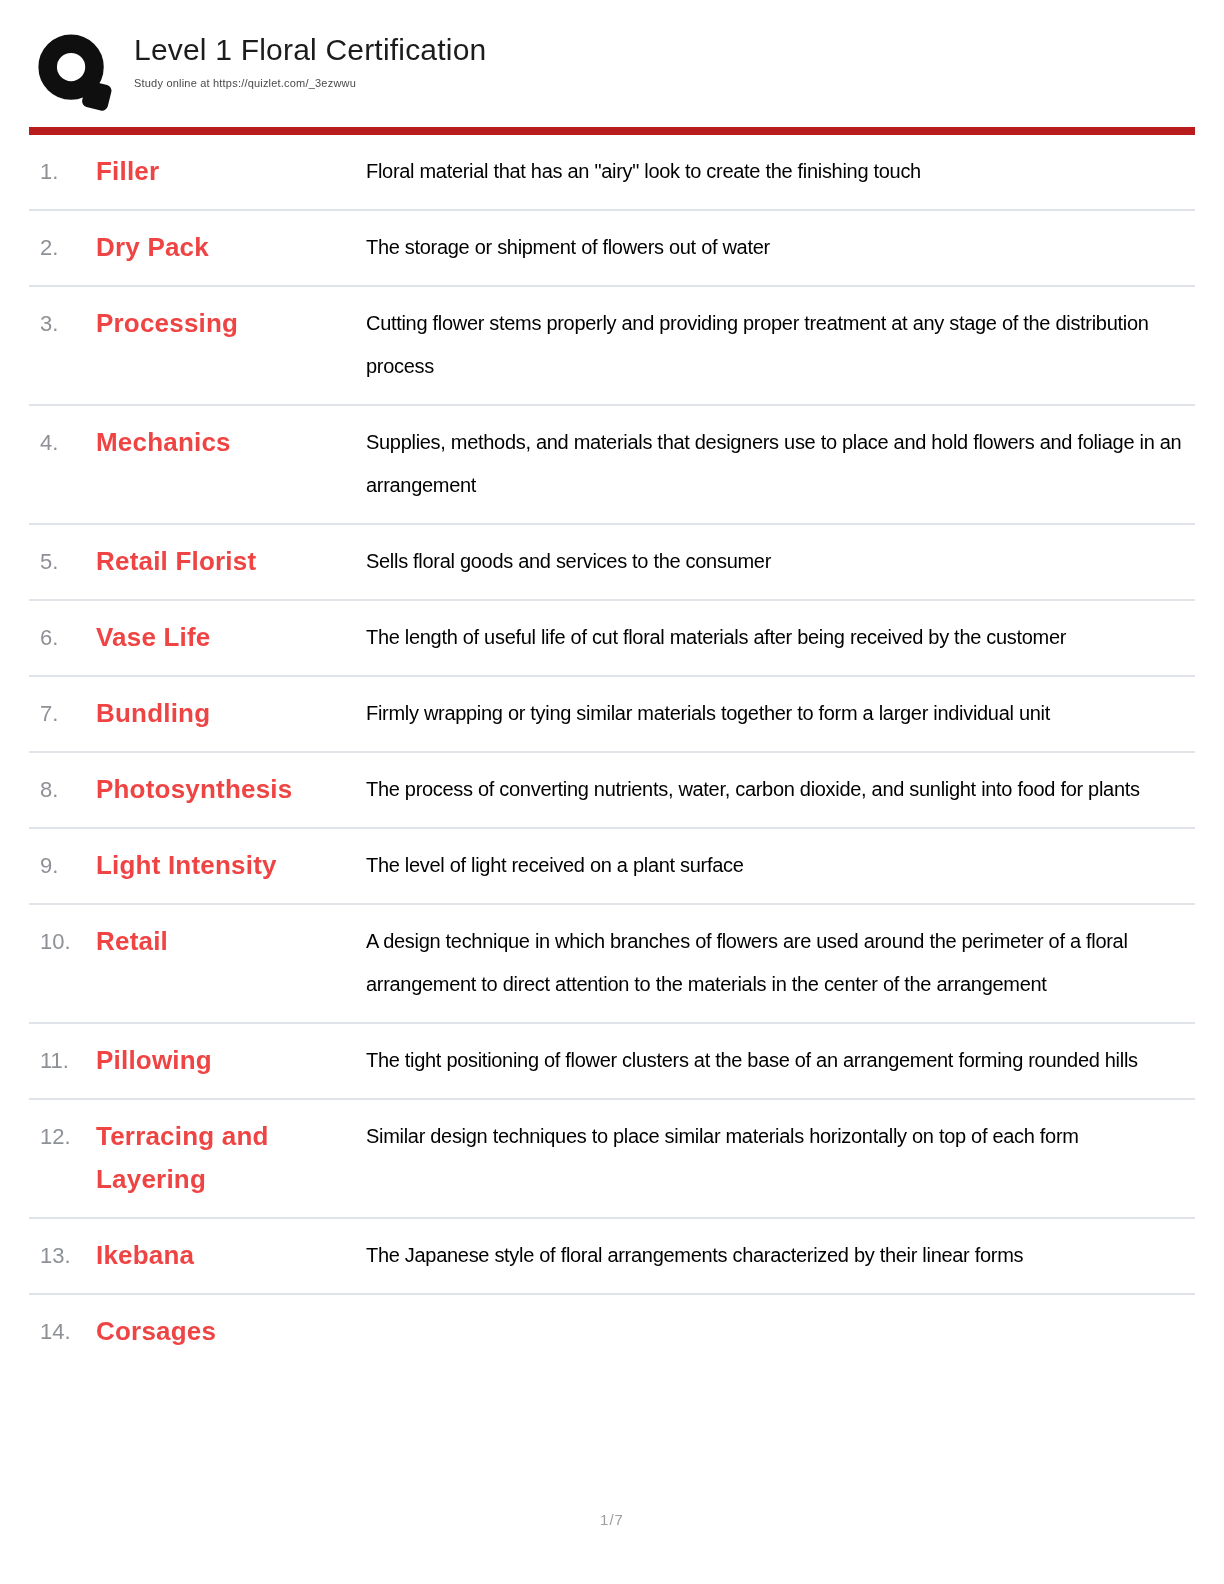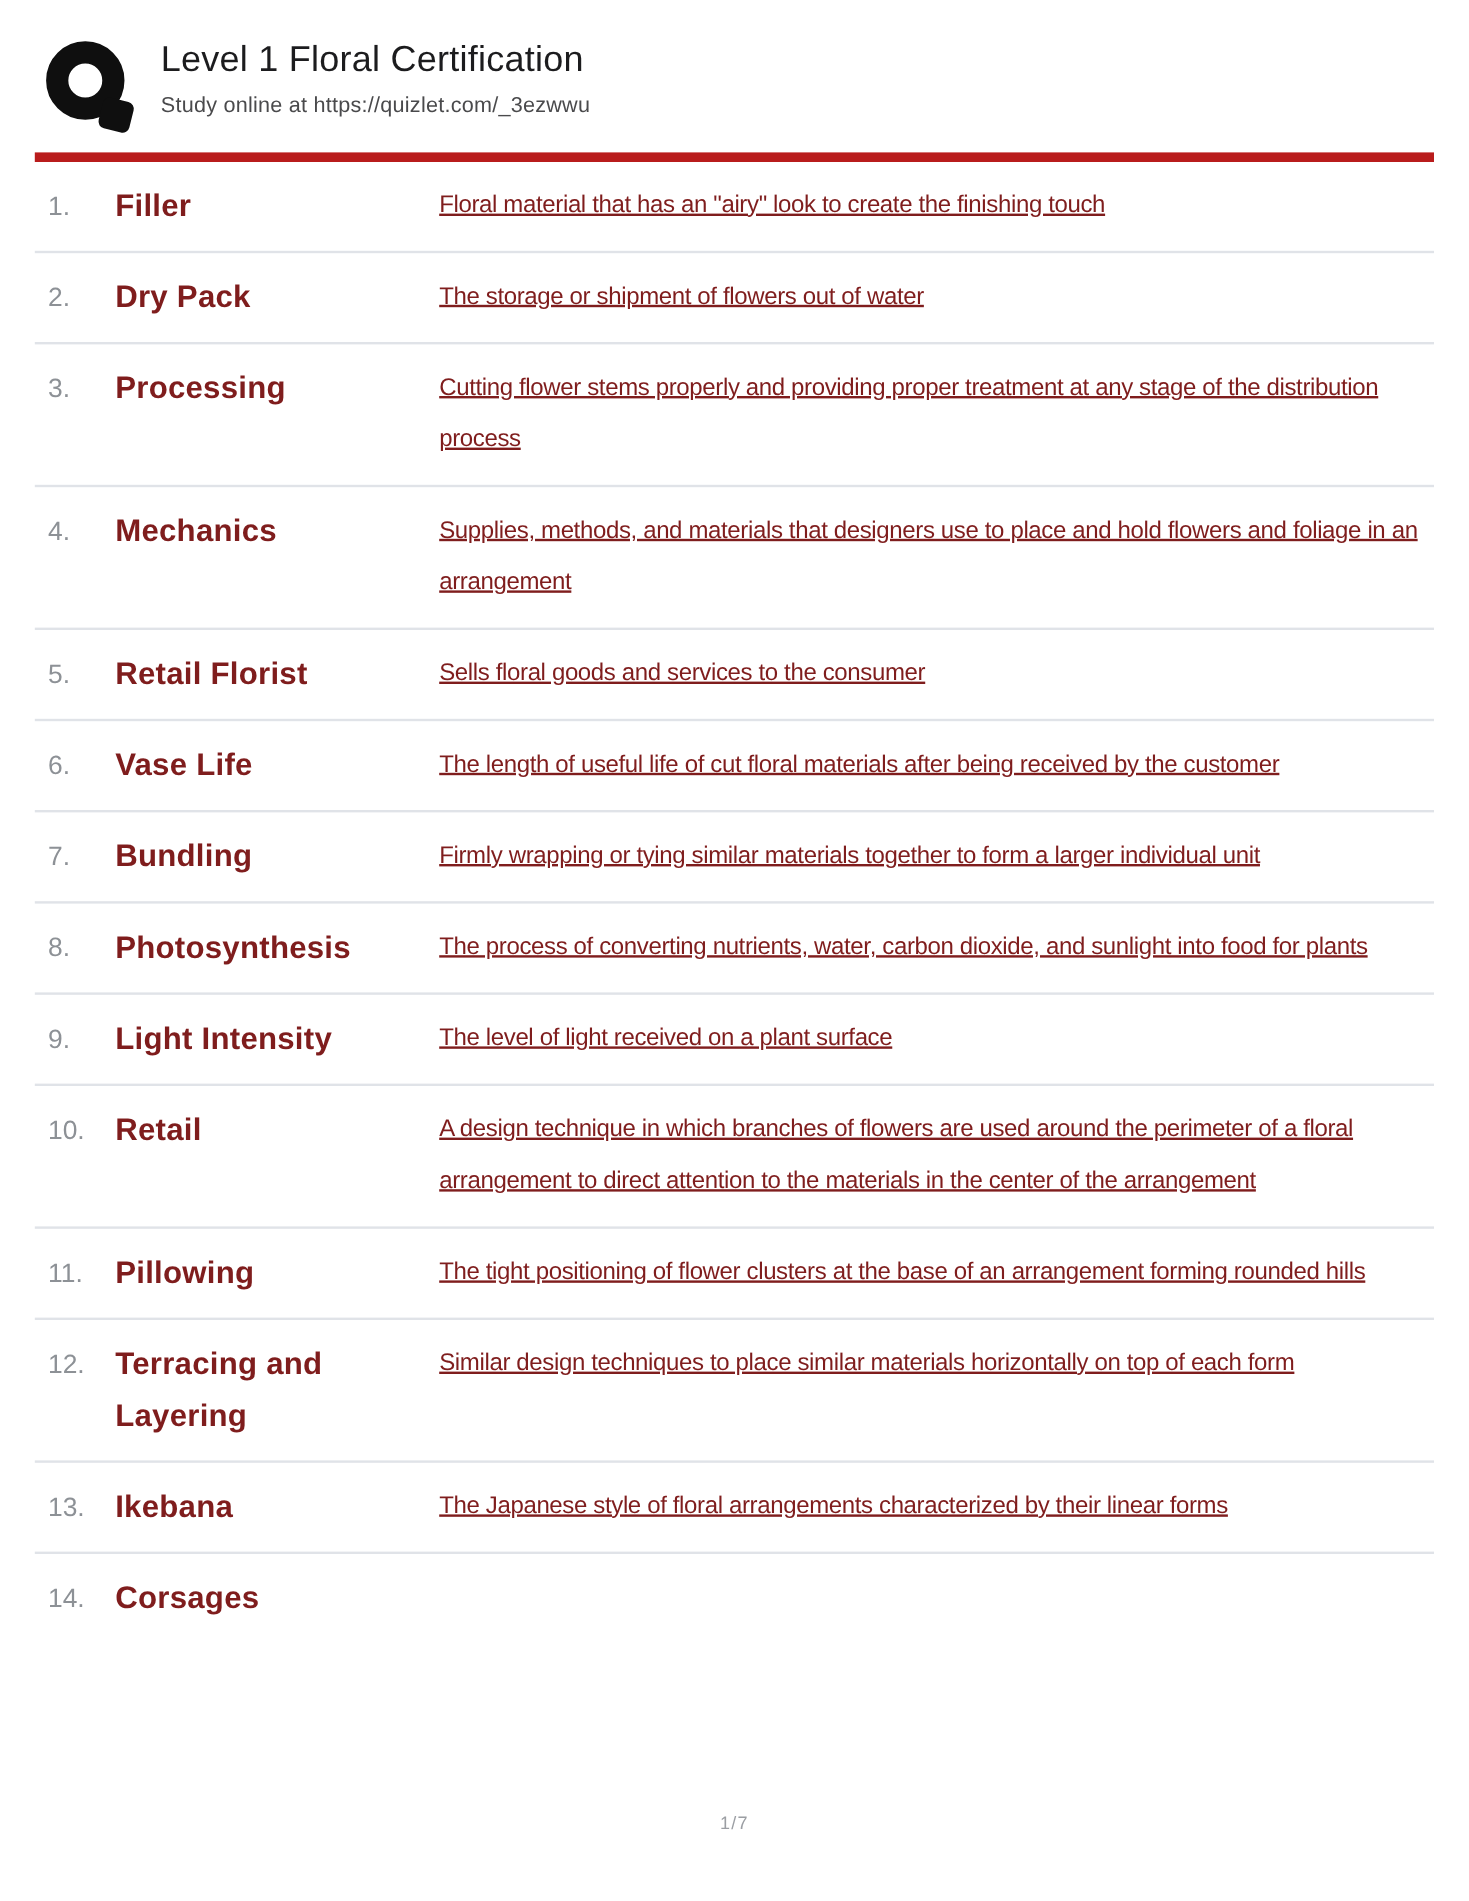--- a/index.html
+++ b/index.html
@@ -32,21 +32,21 @@
     padding-top: 5px;
   }
   .title {
     font-size: 30px;
     font-weight: 500;
     letter-spacing: 0.2px;
     color: #1c1c1e;
   }
   .subtitle {
     margin-top: 10px;
-    font-size: 18px;
+    font-size: 11px;
     font-weight: 300;
     color: #4a4a4c;
     letter-spacing: 0.2px;
   }
   
   .row {
     display: flex;
     align-items: flex-start;
     padding: 15px 0 16px 0;
     border-bottom: 2px solid #e0e3e8;
@@ -60,32 +60,31 @@
     font-weight: 300;
     color: #8d9196;
     line-height: 43px;
   }
   .row-term {
     flex: none;
     width: 270px;
     padding-right: 20px;
     font-size: 26px;
     font-weight: 700;
-    color: #7f1d1d;
+    color: #ef4444;
     line-height: 43px;
     letter-spacing: 0.2px;
   }
   .row-def {
     flex: 1;
     font-size: 20px;
     font-weight: 300;
-    color: #7f1d1d;
+    color: #000000;
     line-height: 43px;
     letter-spacing: -0.3px;
-    text-decoration: underline;
   }
   
   .footer {
     position: absolute;
     left: 0;
     right: 0;
     bottom: 56px;
     text-align: center;
     font-size: 15px;
     font-weight: 400;

